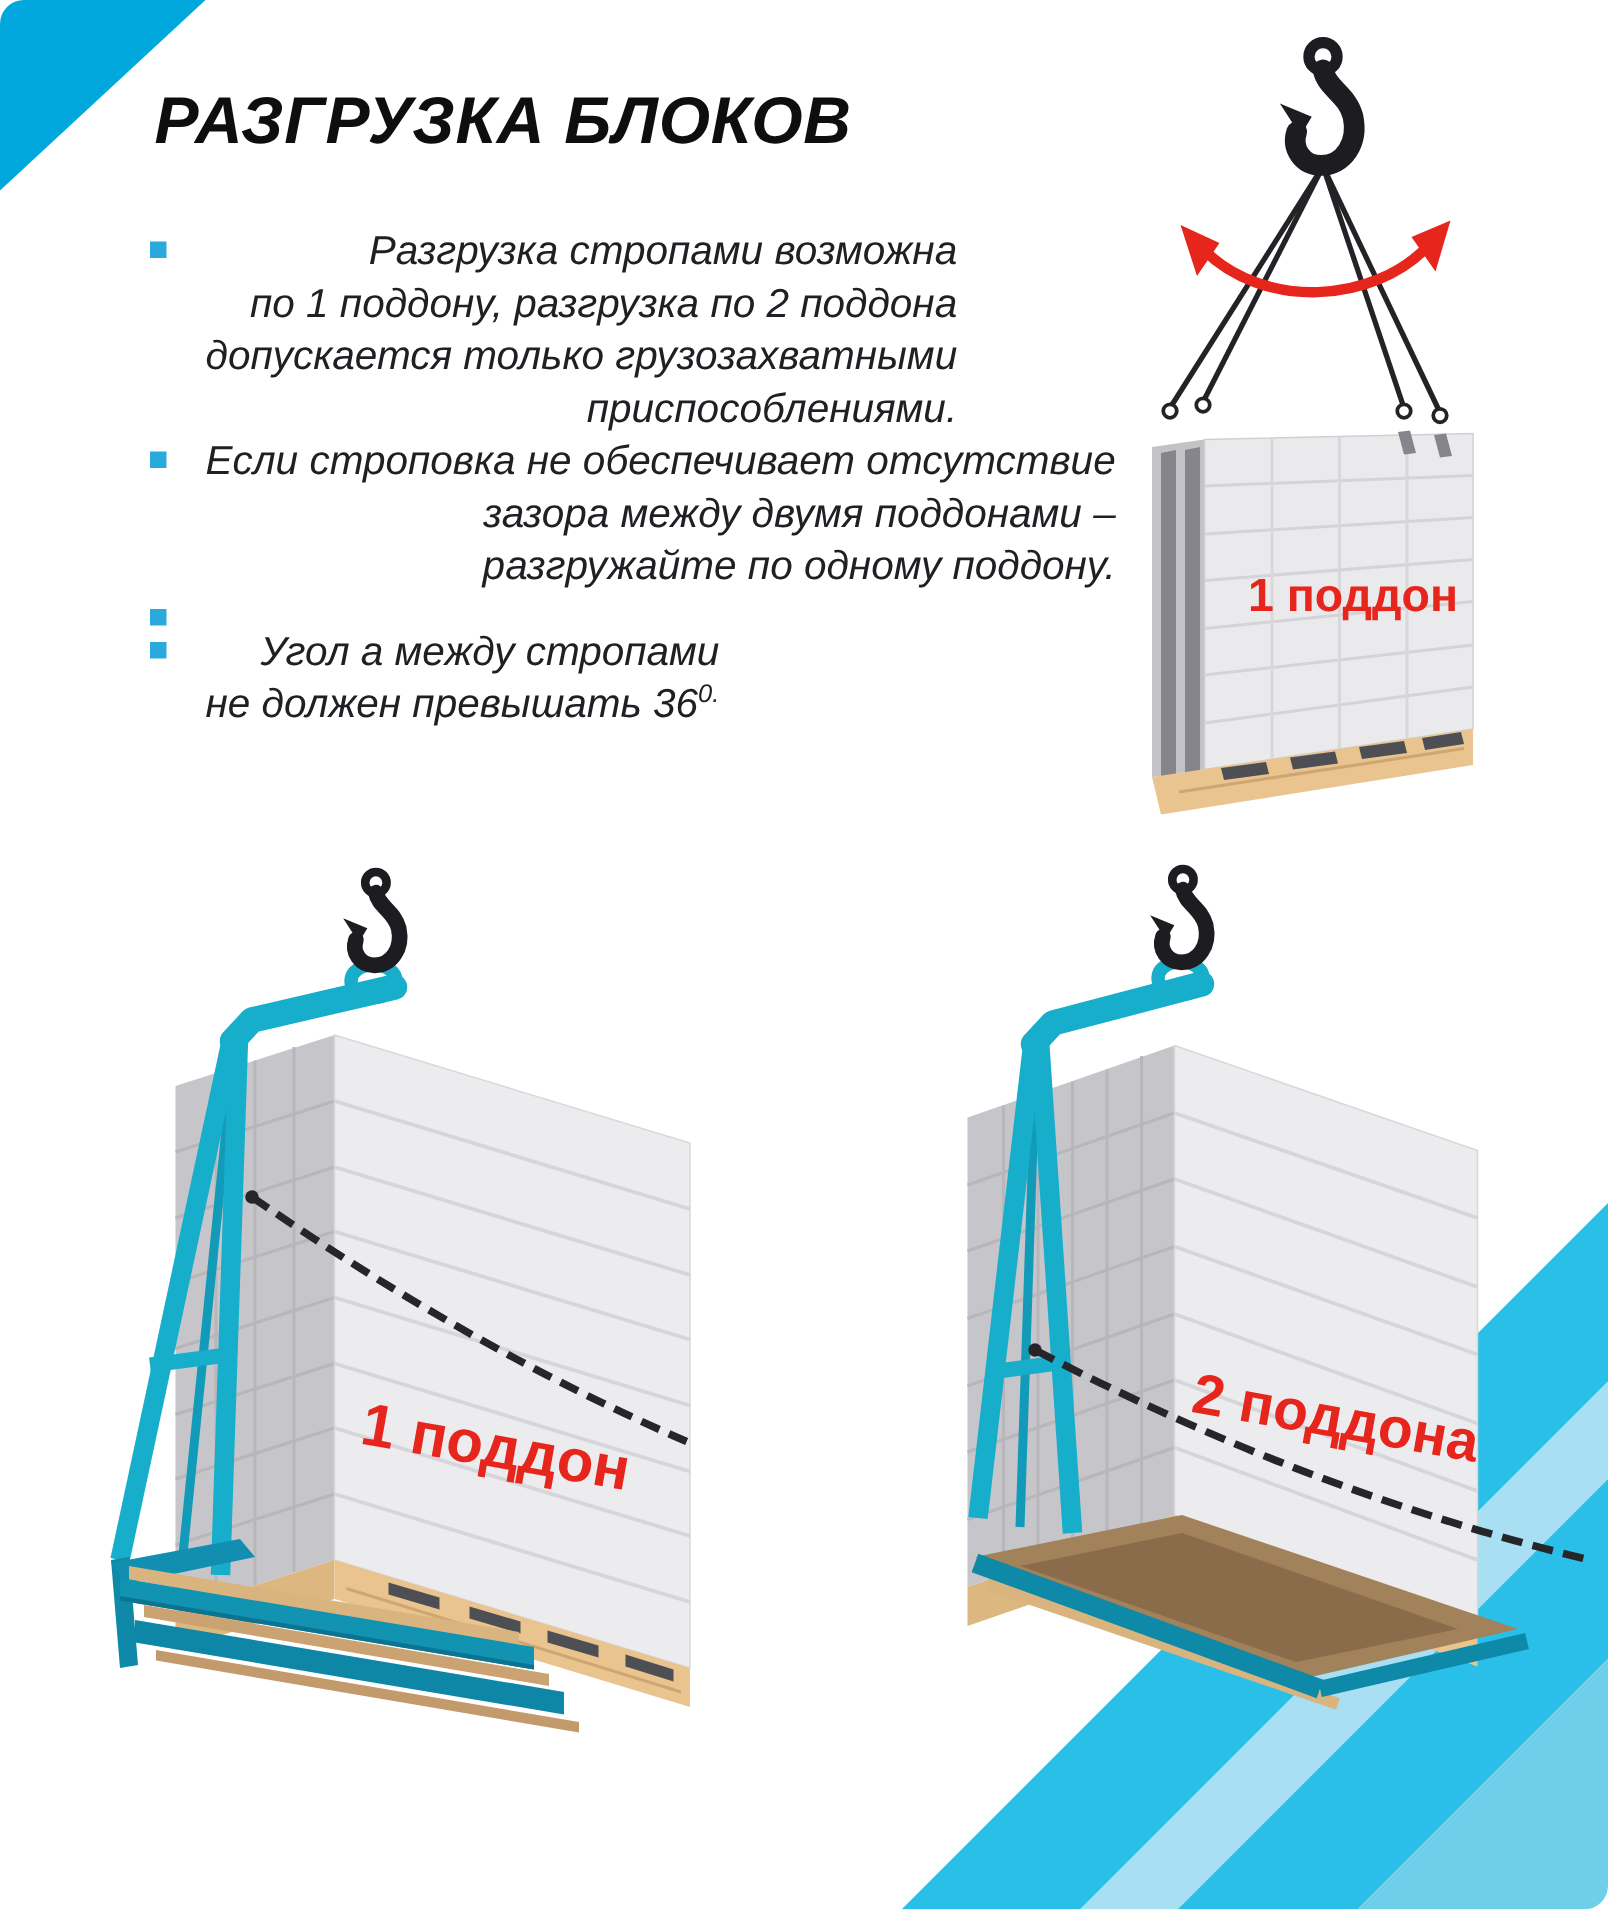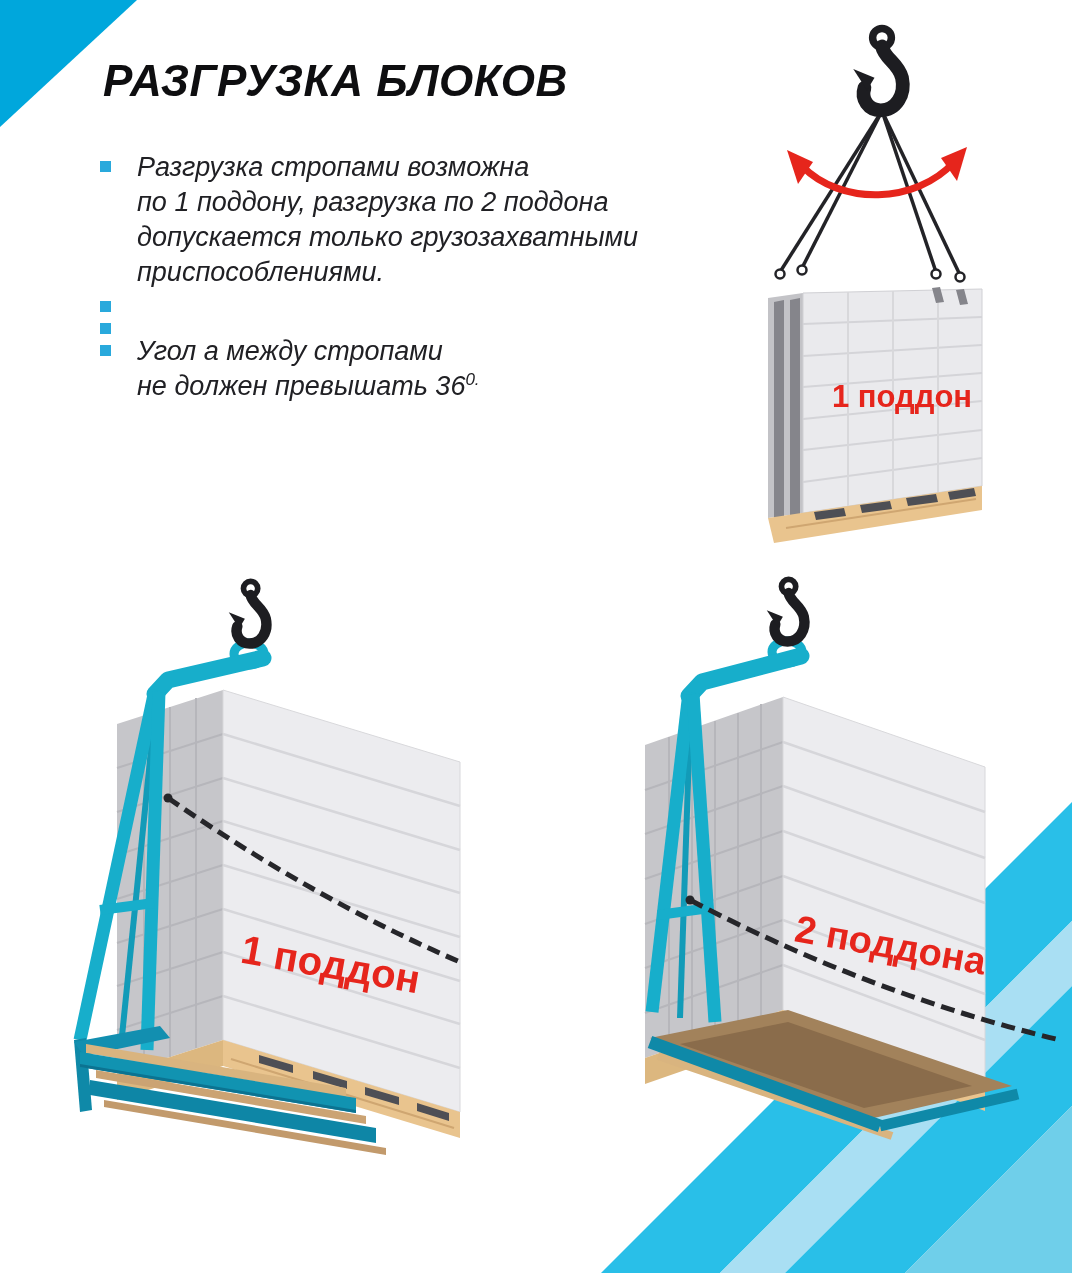--- a/index.html
+++ b/index.html
@@ -1,24 +1,24 @@
 <!DOCTYPE html>
 <html><head>
 <meta charset="utf-8">
 <style>
   html,body{margin:0;padding:0;background:#fff;}
   .page{position:relative;width:1072px;height:1273px;background:#ffffff;overflow:hidden;
-        font-family:"Liberation Sans",sans-serif;}
+        font-family:"Liberation Sans",sans-serif;border-radius:16px;}
   .layer{position:absolute;left:0;top:0;}
   .title{position:absolute;left:103px;top:56px;font-size:44px;font-weight:bold;font-style:italic;
          color:#0e0e10;letter-spacing:.5px;white-space:nowrap;}
   .bullets{position:absolute;left:100px;top:150px;width:680px;}
   .b-item{display:flex;align-items:flex-start;}
   .b-marker{width:11px;height:11px;background:#29A9DC;margin:11px 26px 0 0;flex:none;}
-  .b-text{font-size:27px;font-style:italic;color:#202024;line-height:35px;white-space:pre-line;}
+  .b-text{font-size:27px;font-style:italic;color:#202024;line-height:35px;white-space:pre-line;text-align:right;}
   .b-text sup{font-size:17px;line-height:0;}
   .illu{position:absolute;}
   .illu-a{left:736px;top:16px;}
   .illu-b{left:56px;top:570px;}
   .illu-c{left:592px;top:570px;}
   svg text.red-label{font-family:"Liberation Sans",sans-serif;font-weight:bold;fill:#E6251C;}
 </style>
 </head>
 <body>
 
@@ -47,20 +47,23 @@
   <div class="bullets">
     <div class="b-item">
       <div class="b-marker"></div>
       <div class="b-text">Разгрузка стропами возможна
 по 1 поддону, разгрузка по 2 поддона
 допускается только грузозахватными
 приспособлениями.</div>
     </div>
     <div class="b-item">
       <div class="b-marker"></div>
+      <div class="b-text">Если строповка не обеспечивает отсутствие
+зазора между двумя поддонами –
+разгружайте по одному поддону.</div>
     </div>
     <div class="b-item">
       <div class="b-marker"></div>
     </div>
     <div class="b-item">
       <div class="b-marker"></div>
       <div class="b-text"><span>Угол а между стропами
 не должен превышать 36</span><sup>0.</sup></div>
     </div>
   </div>

